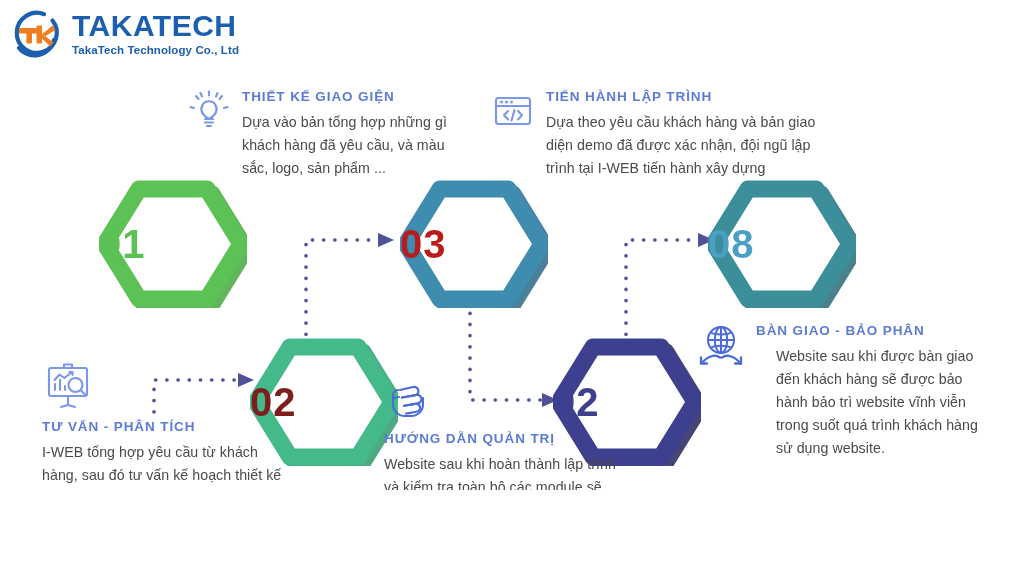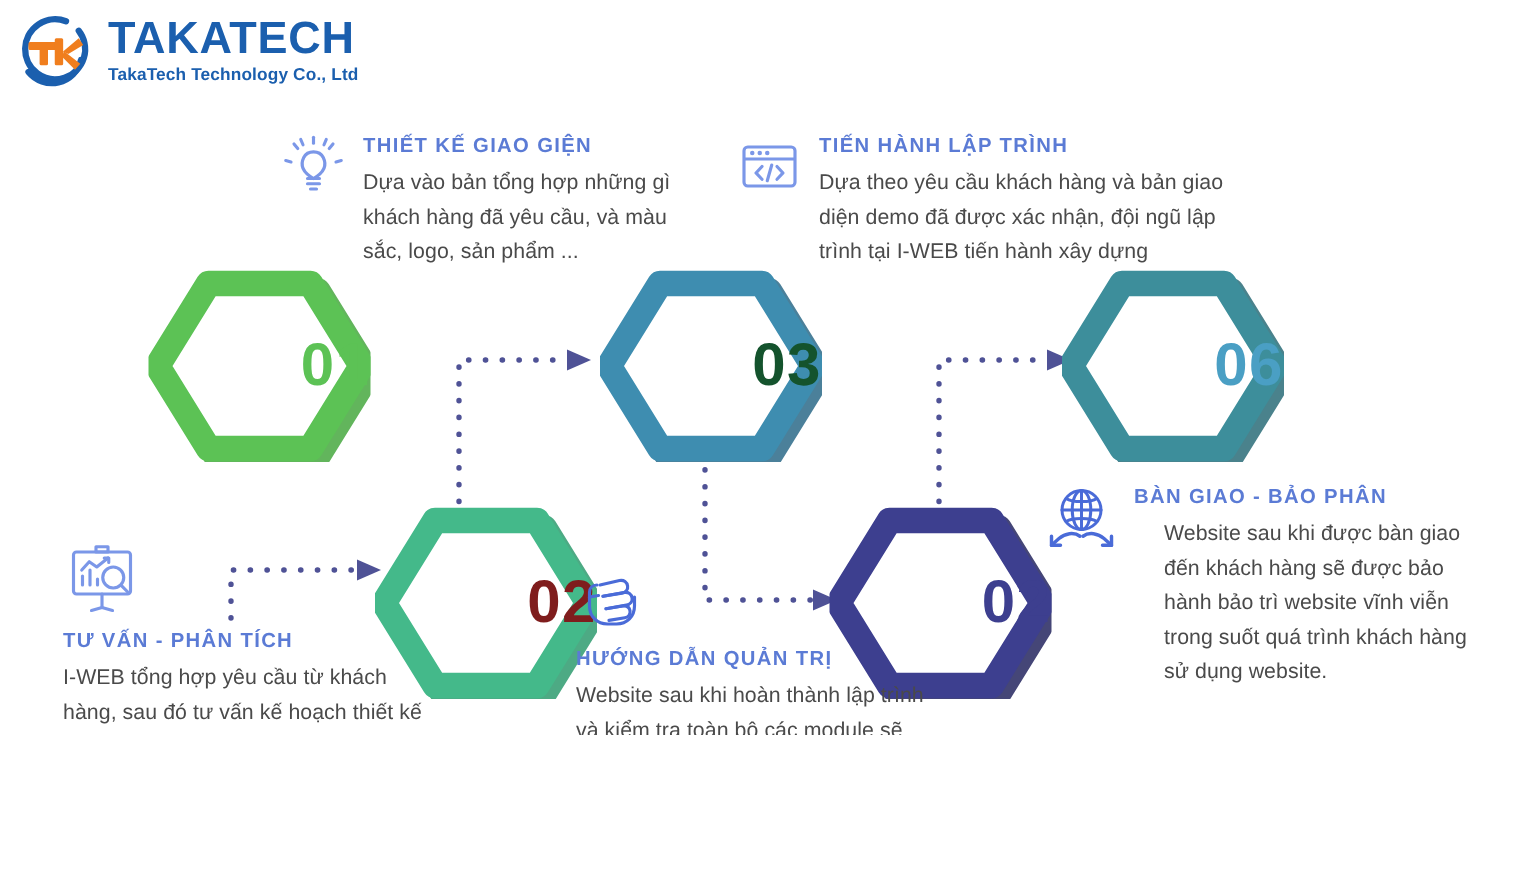--- a/index.html
+++ b/index.html
@@ -58,21 +58,21 @@
     position: absolute;
     width: 148px;
     height: 128px;
   }
   .hex svg { display:block; width:100%; height:100%; }
   .hex-num {
     position: absolute;
     left: 0; right: 0;
     top: 50%;
     transform: translateY(-50%);
-    text-align: right;
+    text-align: left;
     font-size: 40px;
     font-weight: bold;
     letter-spacing: 1px;
   }
 
   
   .conn { position: absolute; }
   .conn svg { display:block; }
 
   
@@ -176,37 +176,37 @@
       <path d="M40 9 L108 9 L142 64 L108 119 L40 119 L6 64 Z" fill="#ffffff" stroke="#44B98A" stroke-width="17" stroke-linejoin="round"></path>
     </svg>
     <div class="hex-num" style="color:#7f1d1d">02</div>
   </div>
 
   <div class="hex" style="left:400px; top:180px;">
     <svg viewBox="0 0 148 128">
       <path d="M40 9 L108 9 L142 64 L108 119 L40 119 L6 64 Z" fill="none" stroke="#2B6A88" stroke-width="17" stroke-linejoin="round" transform="translate(5,5)" opacity="0.85"></path>
       <path d="M40 9 L108 9 L142 64 L108 119 L40 119 L6 64 Z" fill="#ffffff" stroke="#3E8DB0" stroke-width="17" stroke-linejoin="round"></path>
     </svg>
-    <div class="hex-num" style="color:#14532d">03</div>
+    <div class="hex-num" style="color:#b91c1c">03</div>
   </div>
 
   <div class="hex" style="left:553px; top:338px;">
     <svg viewBox="0 0 148 128">
       <path d="M40 9 L108 9 L142 64 L108 119 L40 119 L6 64 Z" fill="none" stroke="#24265F" stroke-width="17" stroke-linejoin="round" transform="translate(5,5)" opacity="0.85"></path>
       <path d="M40 9 L108 9 L142 64 L108 119 L40 119 L6 64 Z" fill="#ffffff" stroke="#3D3F8F" stroke-width="17" stroke-linejoin="round"></path>
     </svg>
     <div class="hex-num" style="color:#3D3F8F">02</div>
   </div>
 
   <div class="hex" style="left:708px; top:180px;">
     <svg viewBox="0 0 148 128">
       <path d="M40 9 L108 9 L142 64 L108 119 L40 119 L6 64 Z" fill="none" stroke="#2A6C78" stroke-width="17" stroke-linejoin="round" transform="translate(5,5)" opacity="0.85"></path>
       <path d="M40 9 L108 9 L142 64 L108 119 L40 119 L6 64 Z" fill="#ffffff" stroke="#3D8E9B" stroke-width="17" stroke-linejoin="round"></path>
     </svg>
-    <div class="hex-num" style="color:#4A9FC4">06</div>
+    <div class="hex-num" style="color:#4A9FC4">08</div>
   </div>
 
   <div class="block stack-right" style="left:490px; top:88px; width:330px;">
     <div class="block-head">
       <div class="icon">
         <svg viewBox="0 0 46 46">
           <g fill="none" stroke="#7B97E8" stroke-width="2.1" stroke-linejoin="round">
             <rect x="6" y="10" width="34" height="26" rx="2.5"></rect>
             <path d="M6 18 L40 18"></path>
           </g>

